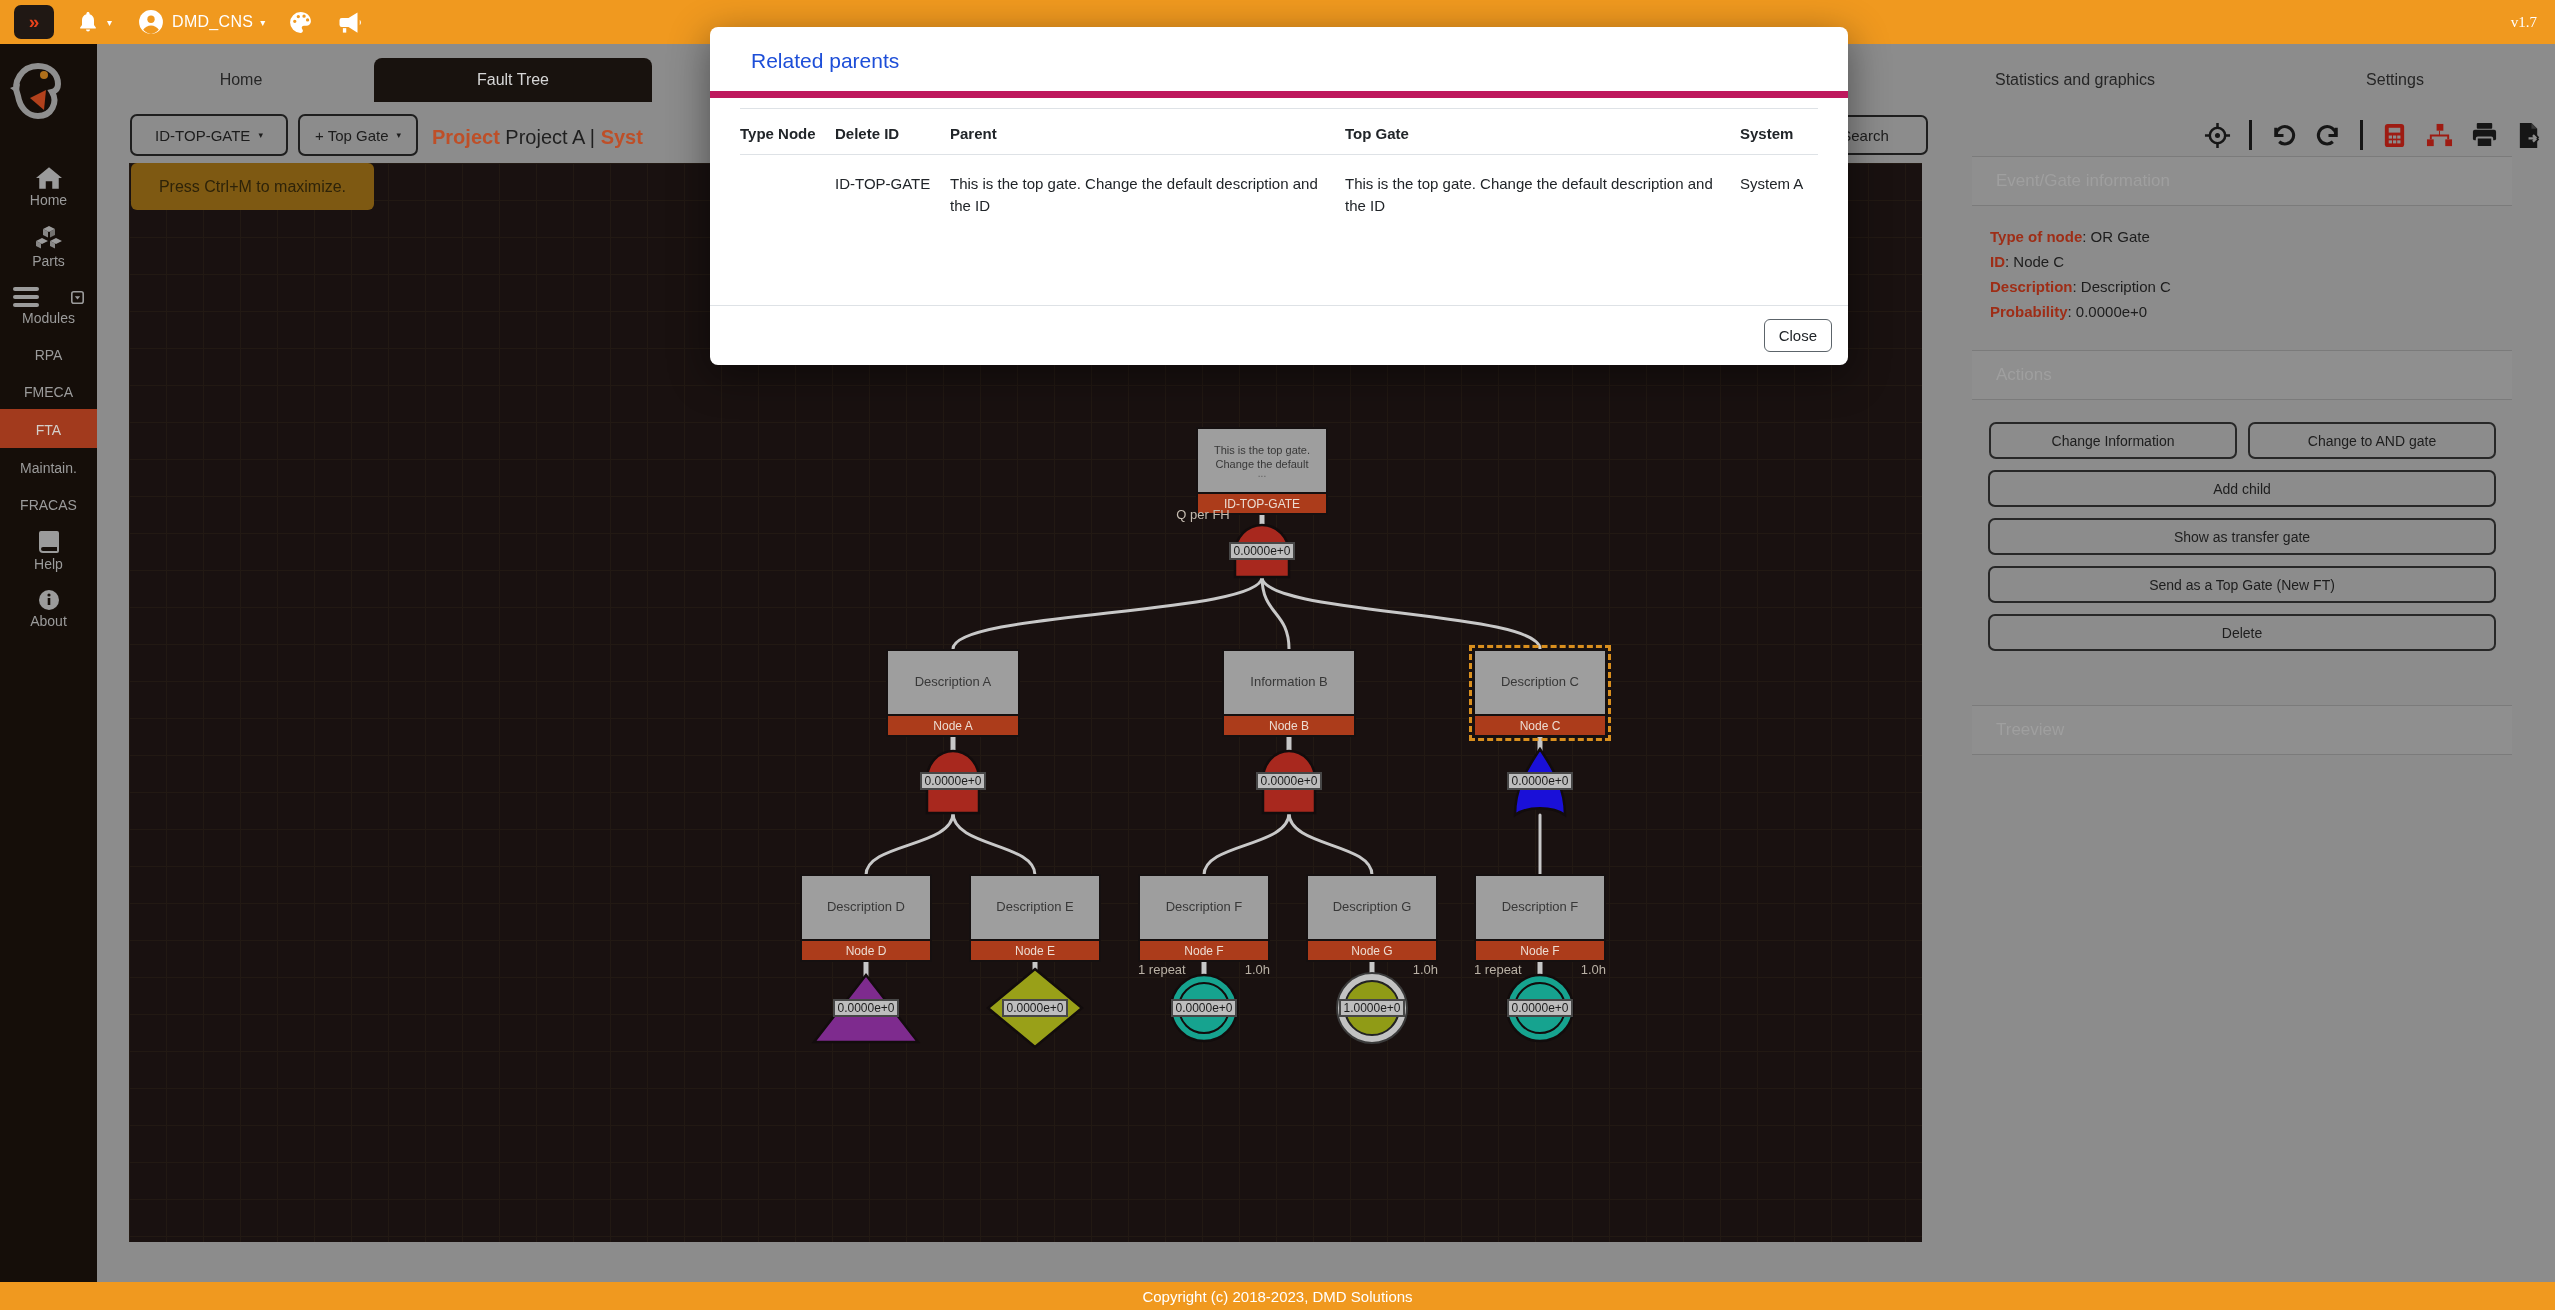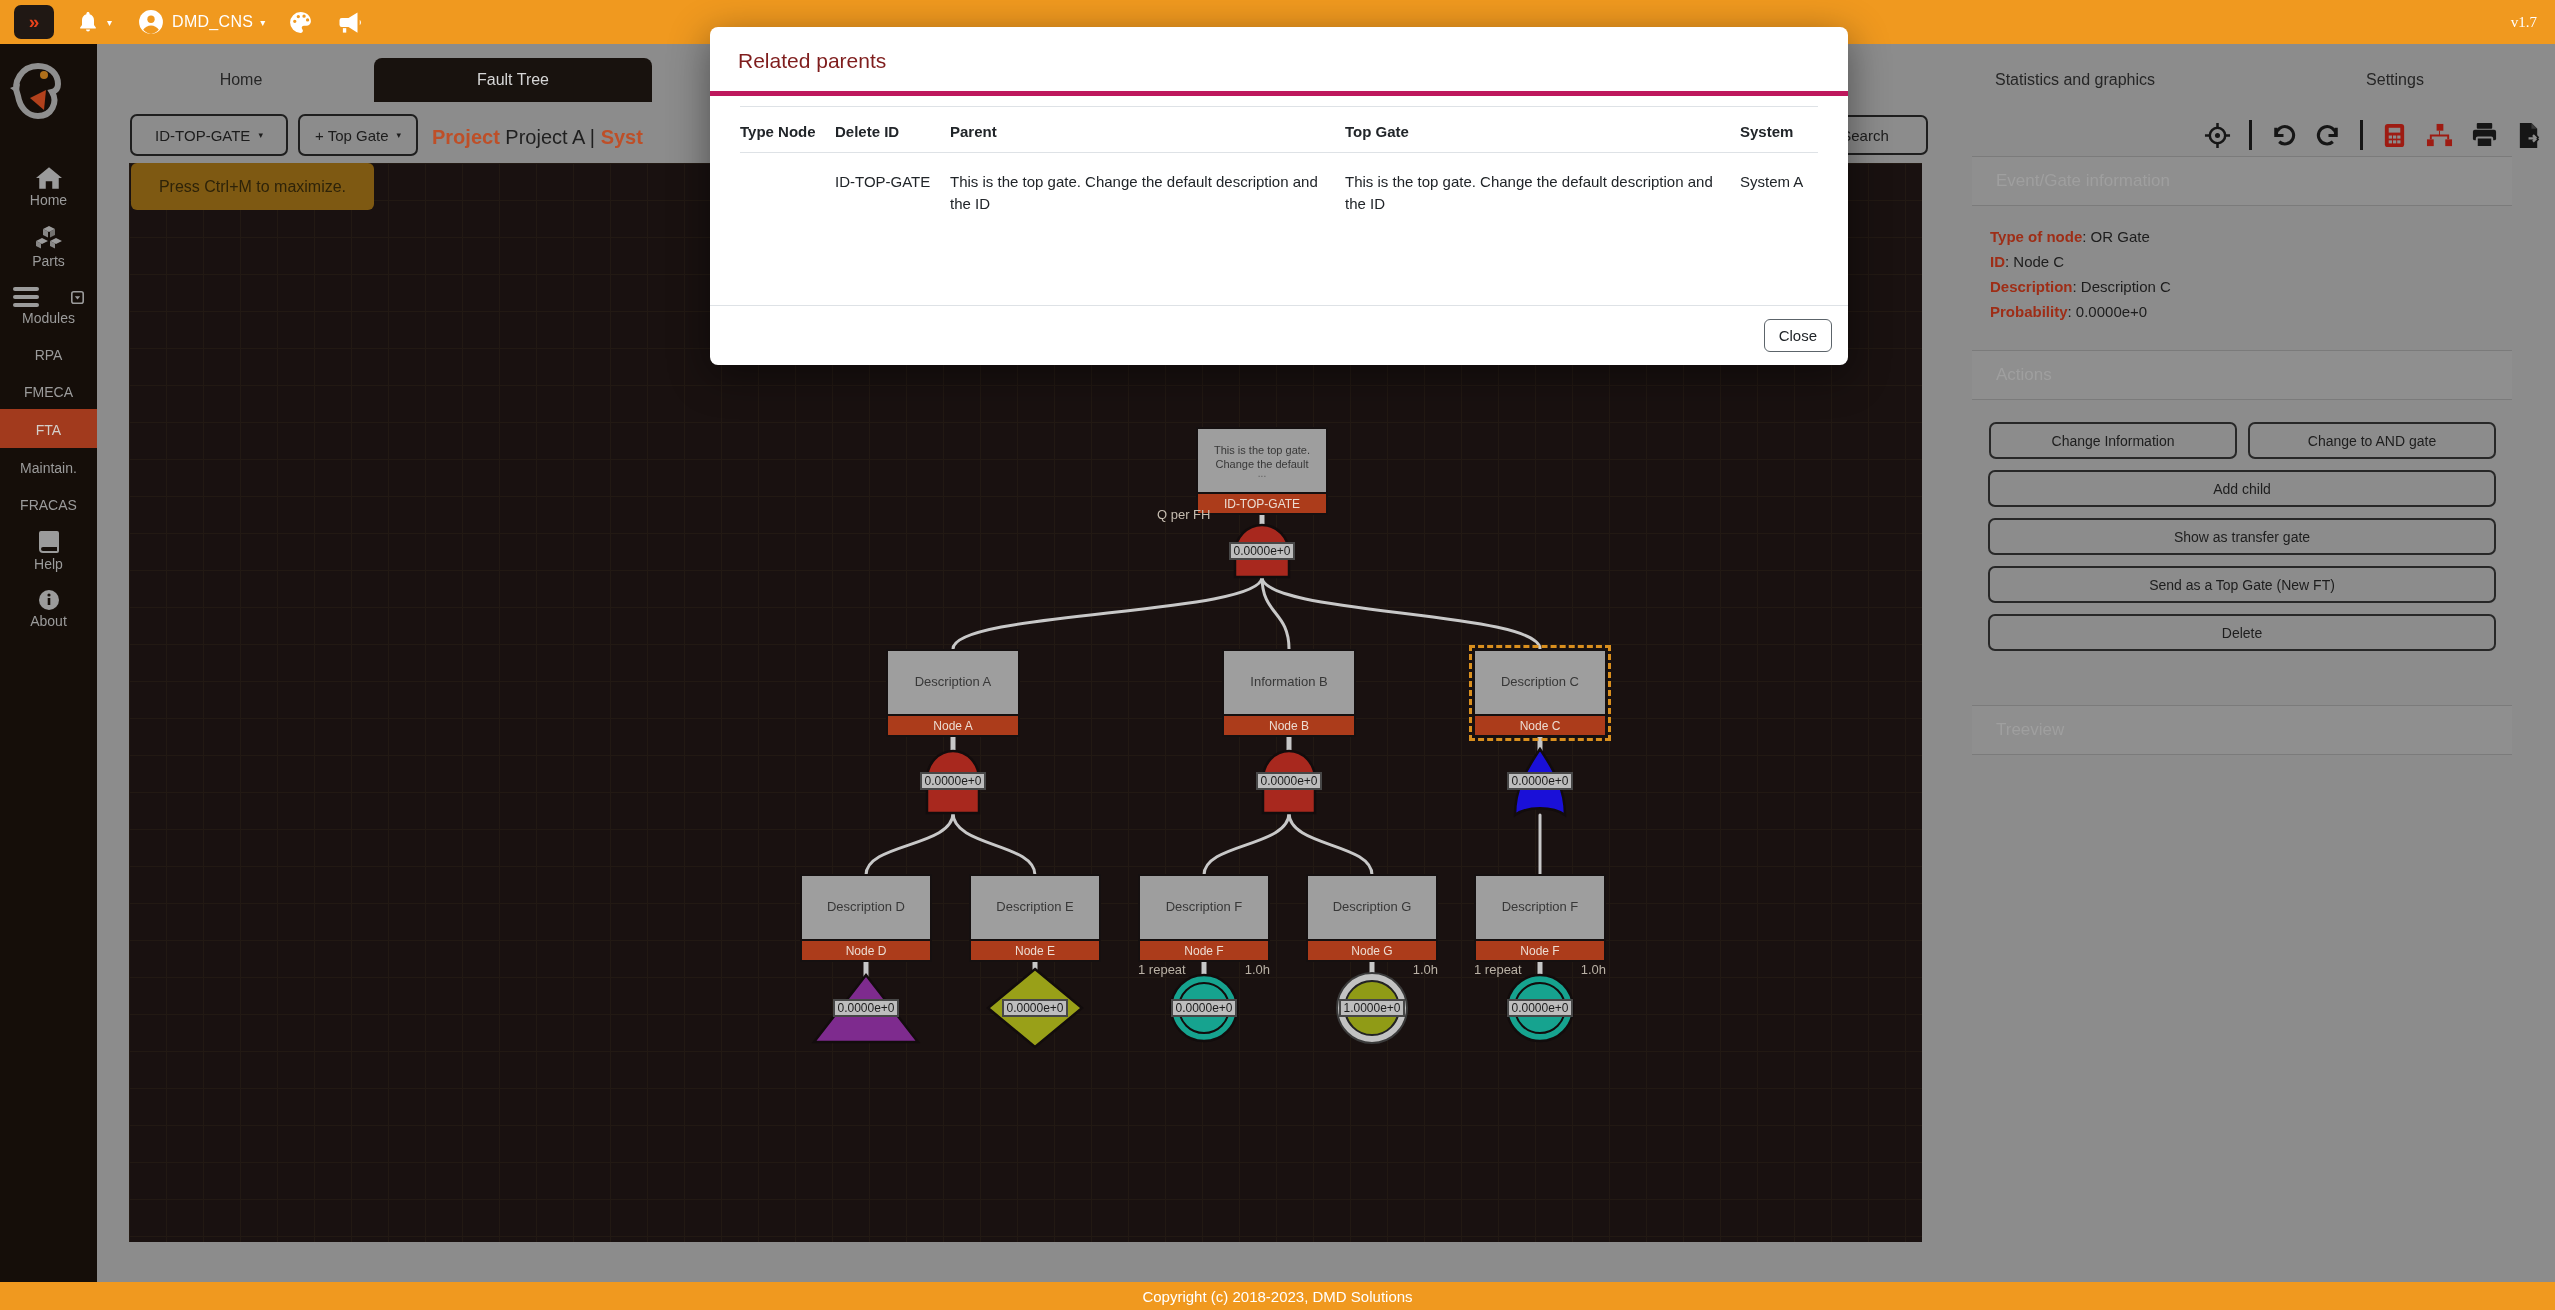--- a/index.html
+++ b/index.html
@@ -48,39 +48,39 @@
   .tooltip { position:absolute; left:2px; top:0; width:243px; height:47px; background:#7E5912; color:#2E2309; border-radius:6px; font-size:16px; display:flex; align-items:center; justify-content:center; }
 
   .node { position:absolute; height:88px; background:#9E9E9E; border:2px solid #151010; display:flex; flex-direction:column; cursor:pointer; }
   .node .desc { flex:1; display:flex; flex-direction:column; align-items:center; justify-content:center; font-size:13px; color:#383838; text-align:center; padding:2px 6px; line-height:1.25; }
   .node .desc.small { font-size:11px; }
   .node .dots { color:#5f5f5f; font-size:10px; line-height:6px; }
   .node .band { height:21px; background:#AC3C1B; border-top:2px solid #151010; color:#ECDCD2; font-size:12px; display:flex; align-items:center; justify-content:center; }
   .node.selected { outline:3px dashed #D98F1E; outline-offset:1px; }
 
   .prob { position:absolute; width:66px; height:18px; background:#BDBDBD; border:2px solid #474747; color:#1c1c1c; font-size:12px; display:flex; align-items:center; justify-content:center; }
-  .rate { position:absolute; left:1028px; top:344px; width:92px; text-align:left; color:#C6BDB1; font-size:13px; }
+  .rate { position:absolute; left:1028px; top:344px; width:92px; text-align:center; color:#C6BDB1; font-size:13px; }
   .annorow { position:absolute; width:132px; top:799px; display:flex; justify-content:space-between; color:#B9B1A5; font-size:13px; }
 
   
   .panel { position:absolute; left:1875px; top:112px; width:540px; }
   .phead { height:50px; background:#8f8f8f; border-top:1px solid #7b7b7b; border-bottom:1px solid #7b7b7b; color:#9f9f9f; font-size:17px; display:flex; align-items:center; padding-left:24px; }
   .pfields { padding:22px 18px; font-size:15px; color:#1d1d1d; }
   .pfield { margin-bottom:8px; }
   .pfield b { color:#9E2D16; }
   .colon { white-space:pre; }
   .pactions { padding:22px 16px 30px 16px; display:flex; flex-wrap:wrap; gap:11px;justify-content:flex-end; }
   .pbtn { border:2px solid #272727; border-radius:7px; background:transparent; color:#1d1d1d; font-size:14px; height:37px; display:flex; align-items:center; justify-content:center; cursor:pointer; font-family:"Liberation Sans",sans-serif; }
   .pbtn.half { width:248px; }
   .pbtn.full { width:100%; }
   .ptree-gap { height:24px; }
 
   
   .modal { position:absolute; left:710px; top:27px; width:1138px; height:338px; background:#ffffff; border-radius:8px; z-index:1000; box-shadow:0 10px 40px rgba(0,0,0,.45); display:flex; flex-direction:column; }
-  .modal-header { padding:22px 26px 18px 28px; border-bottom:5px solid #be185d; font-size:21px; color:#7f1d1d; }
+  .modal-header { padding:22px 26px 18px 41px; border-bottom:7px solid #be185d; font-size:21px; color:#1d4ed8; }
   .modal-body { flex:1; padding:10px 30px 0 30px; }
   table.ptable { width:100%; border-collapse:collapse; table-layout:fixed; font-size:15px; color:#212529; border-top:1px solid #dee2e6; }
   table.ptable th { text-align:left; font-weight:bold; padding:16px 10px 12px 0; border-bottom:1px solid #dee2e6; vertical-align:bottom; }
   table.ptable td { padding:18px 10px 10px 0; vertical-align:top; line-height:1.45; }
   .modal-footer { border-top:1px solid #dee2e6; padding:13px 16px; display:flex; justify-content:flex-end; }
   .close-btn { border:1px solid #5c646a; background:#fff; border-radius:6px; padding:7px 14px; font-size:15px; color:#212529; cursor:pointer; font-family:"Liberation Sans",sans-serif; }
 
   
   .footer { position:absolute; left:0; top:1282px; width:2555px; height:28px; background:#F0991F; color:#ffffff; font-size:15px; display:flex; align-items:center; justify-content:center; z-index:60; }
 </style>

